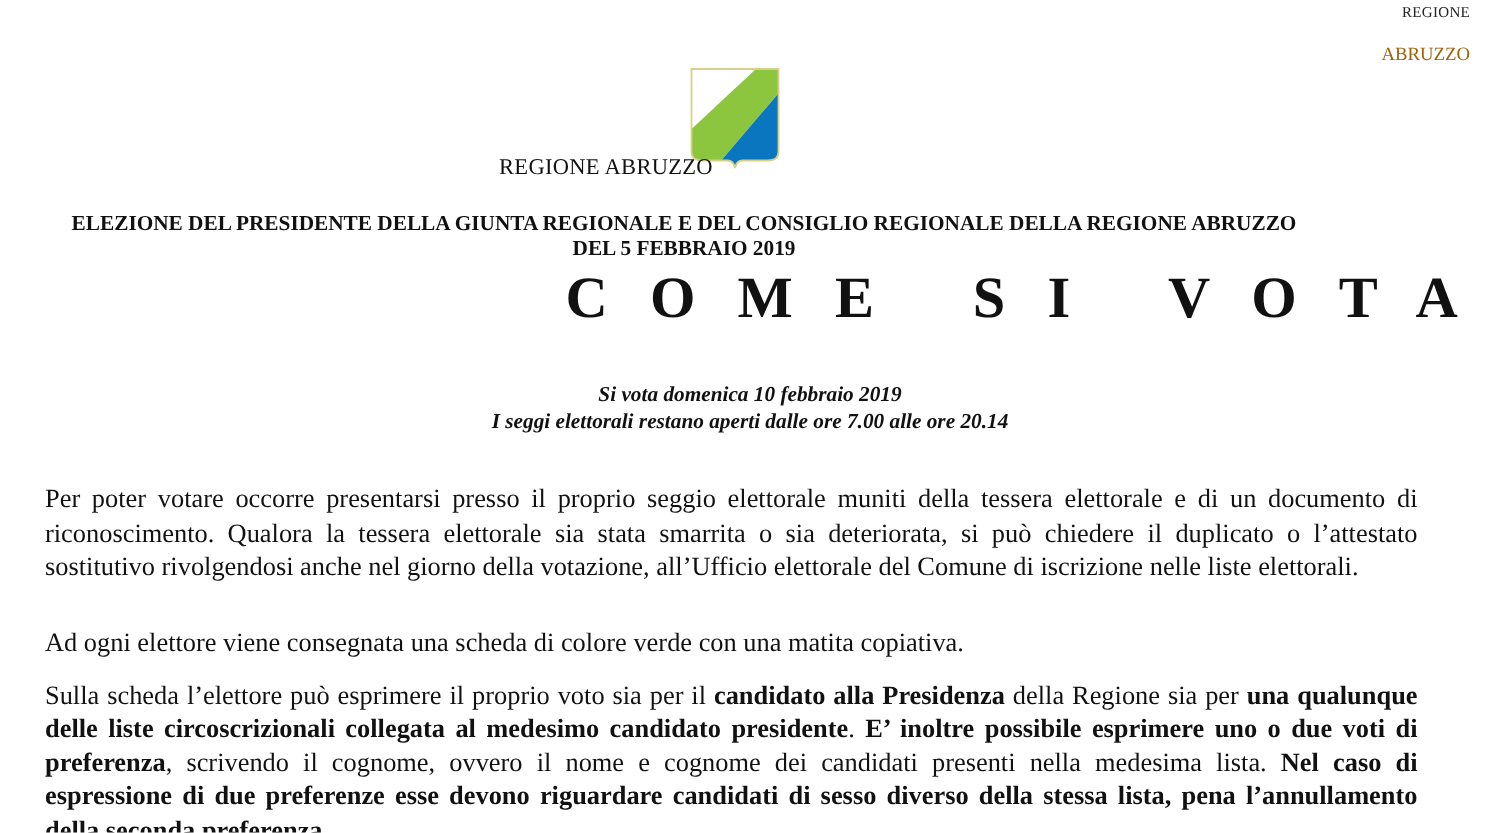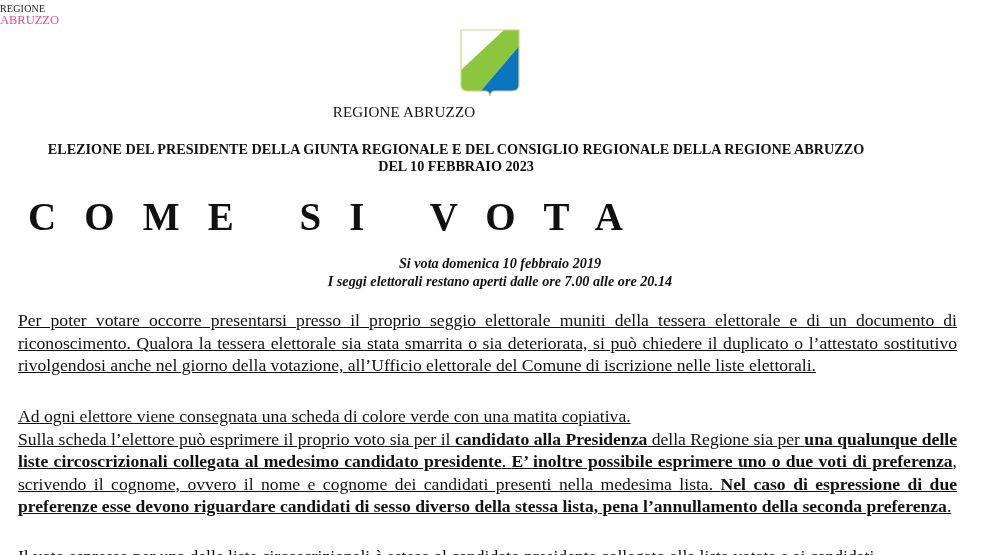--- a/index.html
+++ b/index.html
@@ -20,33 +20,33 @@
       left: 0; top: 0;
       width: 1000px;
       height: 555px;
       overflow: hidden;
     }
     .logo-block {
       position: absolute;
       left: 0;
       top: 4px;
       width: 980px;
-      text-align: left;
+      text-align: right;
     }
     .logo-caption-small {
       font-size: 10px;
       line-height: 10px;
       letter-spacing: 0.2px;
       color: #222;
     }
     .logo-caption-big {
       font-size: 12.5px;
       line-height: 13px;
-      color: #ec4899;
-      margin-top: 0px;
+      color: #a16207;
+      margin-top: 16px;
     }
     .shield {
       display: block;
       margin: 2px auto 0 auto;
       width: 60px;
       height: 70px;
     }
     .region-name {
       position: absolute;
       top: 104px;
@@ -61,24 +61,24 @@
       top: 141px;
       left: 0;
       width: 912px;
       text-align: center;
       font-weight: bold;
       font-size: 14.2px;
       line-height: 17px;
     }
     .main-title {
       position: absolute;
-      top: 194px;
+      top: 176px;
       left: 0;
       width: 1000px;
-      text-align: left;
+      text-align: right;
       font-weight: bold;
       font-size: 39px;
       line-height: 46px;
       letter-spacing: 0.72em;
       padding-left: 0.72em;
       box-sizing: border-box;
     }
     .vote-info {
       position: absolute;
       top: 255px;
@@ -94,21 +94,21 @@
       position: absolute;
       left: 18px;
       width: 939px;
       font-size: 17.6px;
       line-height: 22.6px;
       text-align: justify;
     }
     .para1 { top: 309px; }
     .para2 { top: 405px; }
     .para3 { top: 545px; }
-    .body-text p { margin: 0; text-decoration: underline; }
+    .body-text p { margin: 12px; }
     b { font-weight: bold; }
   </style>
 </head>
 <body>
 
 <div class="page">
 
   <div class="logo-block">
     <div class="logo-caption-small">REGIONE</div>
     <div class="logo-caption-big">ABRUZZO</div>
@@ -124,21 +124,21 @@
         <polygon points="60,16 60,70 14,70" fill="#0a76c0"></polygon>
       </g>
       <path d="M1 1 H59 V56 Q59 62 52 62 H35 Q31 62 30 67 Q29 62 25 62 H8 Q1 62 1 56 Z" fill="none" stroke="#d8cf8a" stroke-width="1.2"></path>
     </svg>
   </div>
 
   <div class="region-name">REGIONE ABRUZZO</div>
 
   <div class="election-title">
     <div>ELEZIONE DEL PRESIDENTE DELLA GIUNTA REGIONALE E DEL CONSIGLIO REGIONALE DELLA REGIONE ABRUZZO</div>
-    <div>DEL 10 FEBBRAIO 2023</div>
+    <div>DEL 5 FEBBRAIO 2019</div>
   </div>
 
   <div class="main-title">COME SI VOTA</div>
 
   <div class="vote-info">
     <div>Si vota domenica 10 febbraio 2019</div>
     <div>I seggi elettorali restano aperti dalle ore 7.00 alle ore 20.14</div>
   </div>
 
   <div class="body-text para1">

